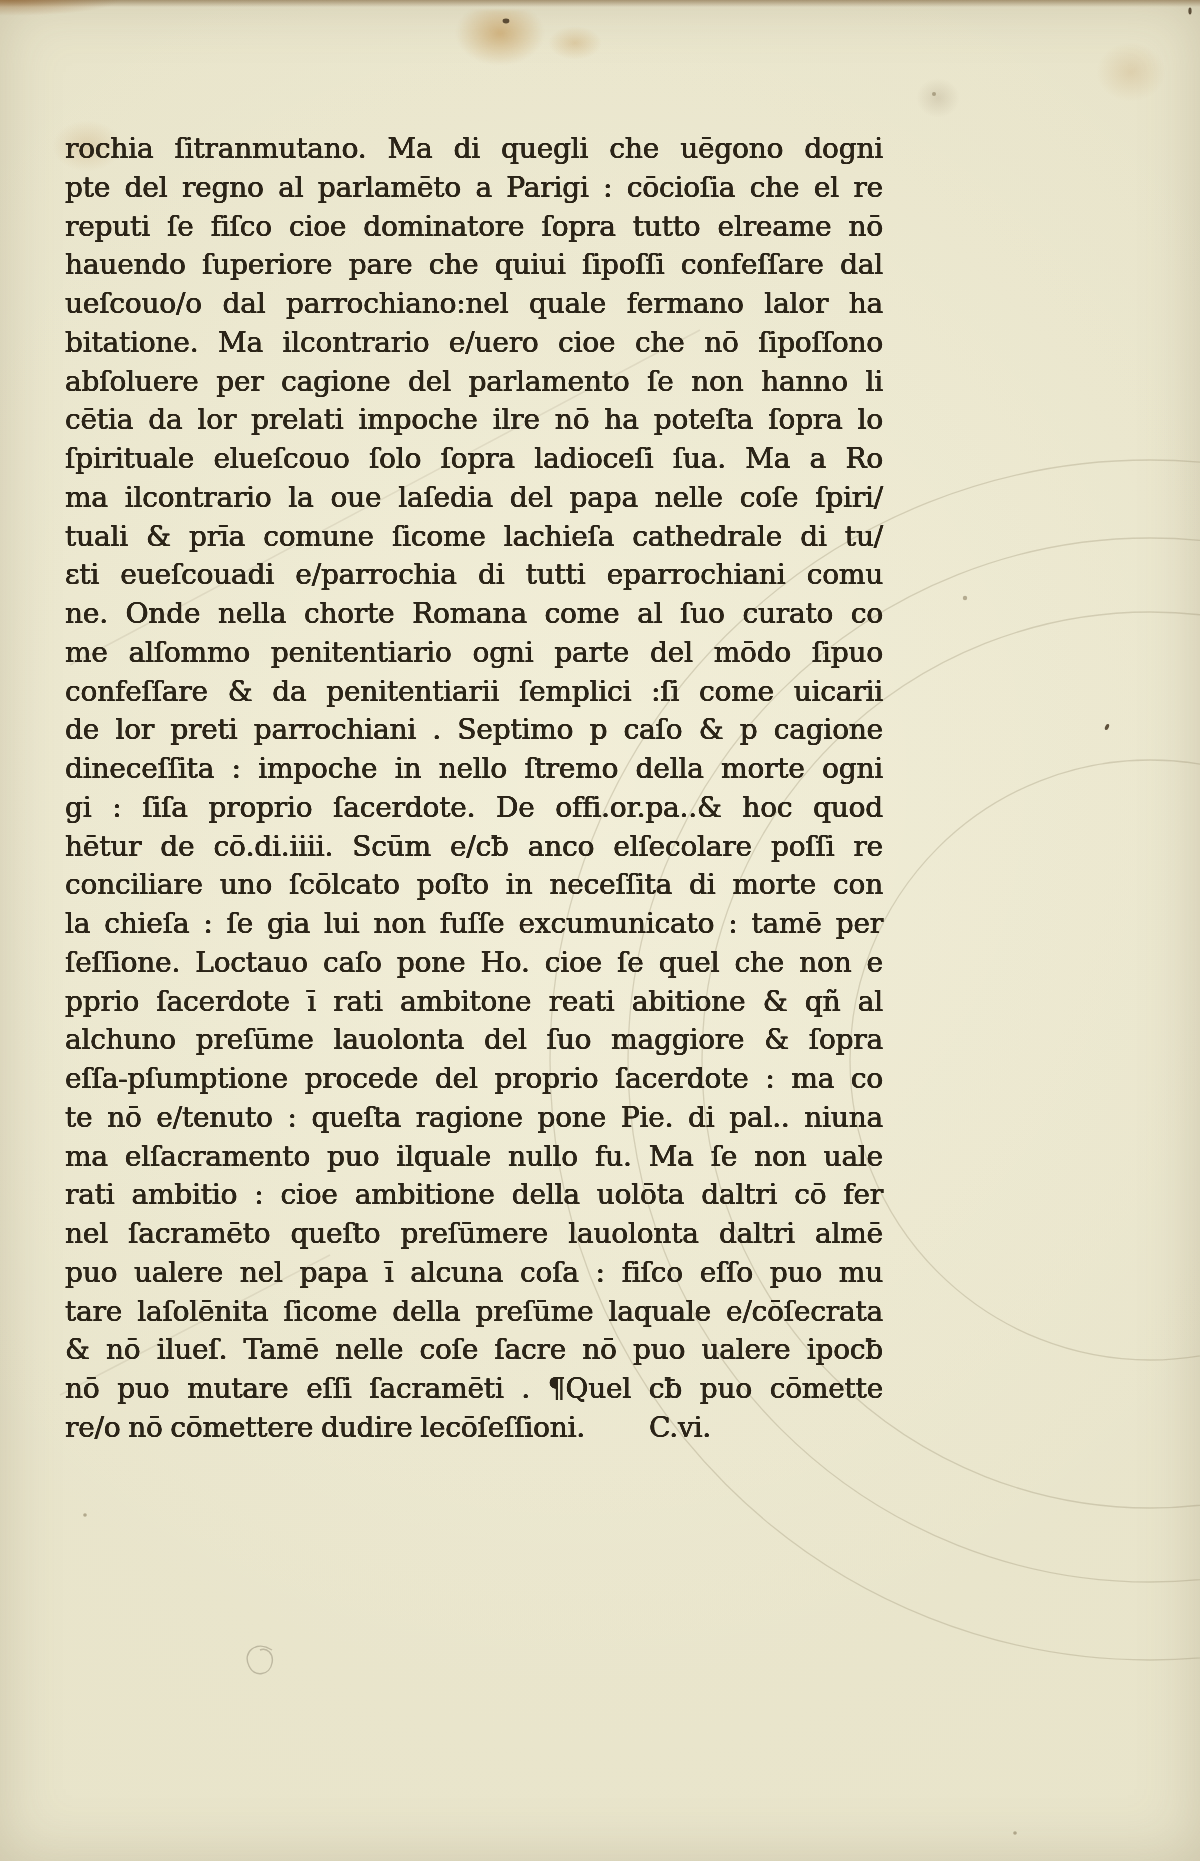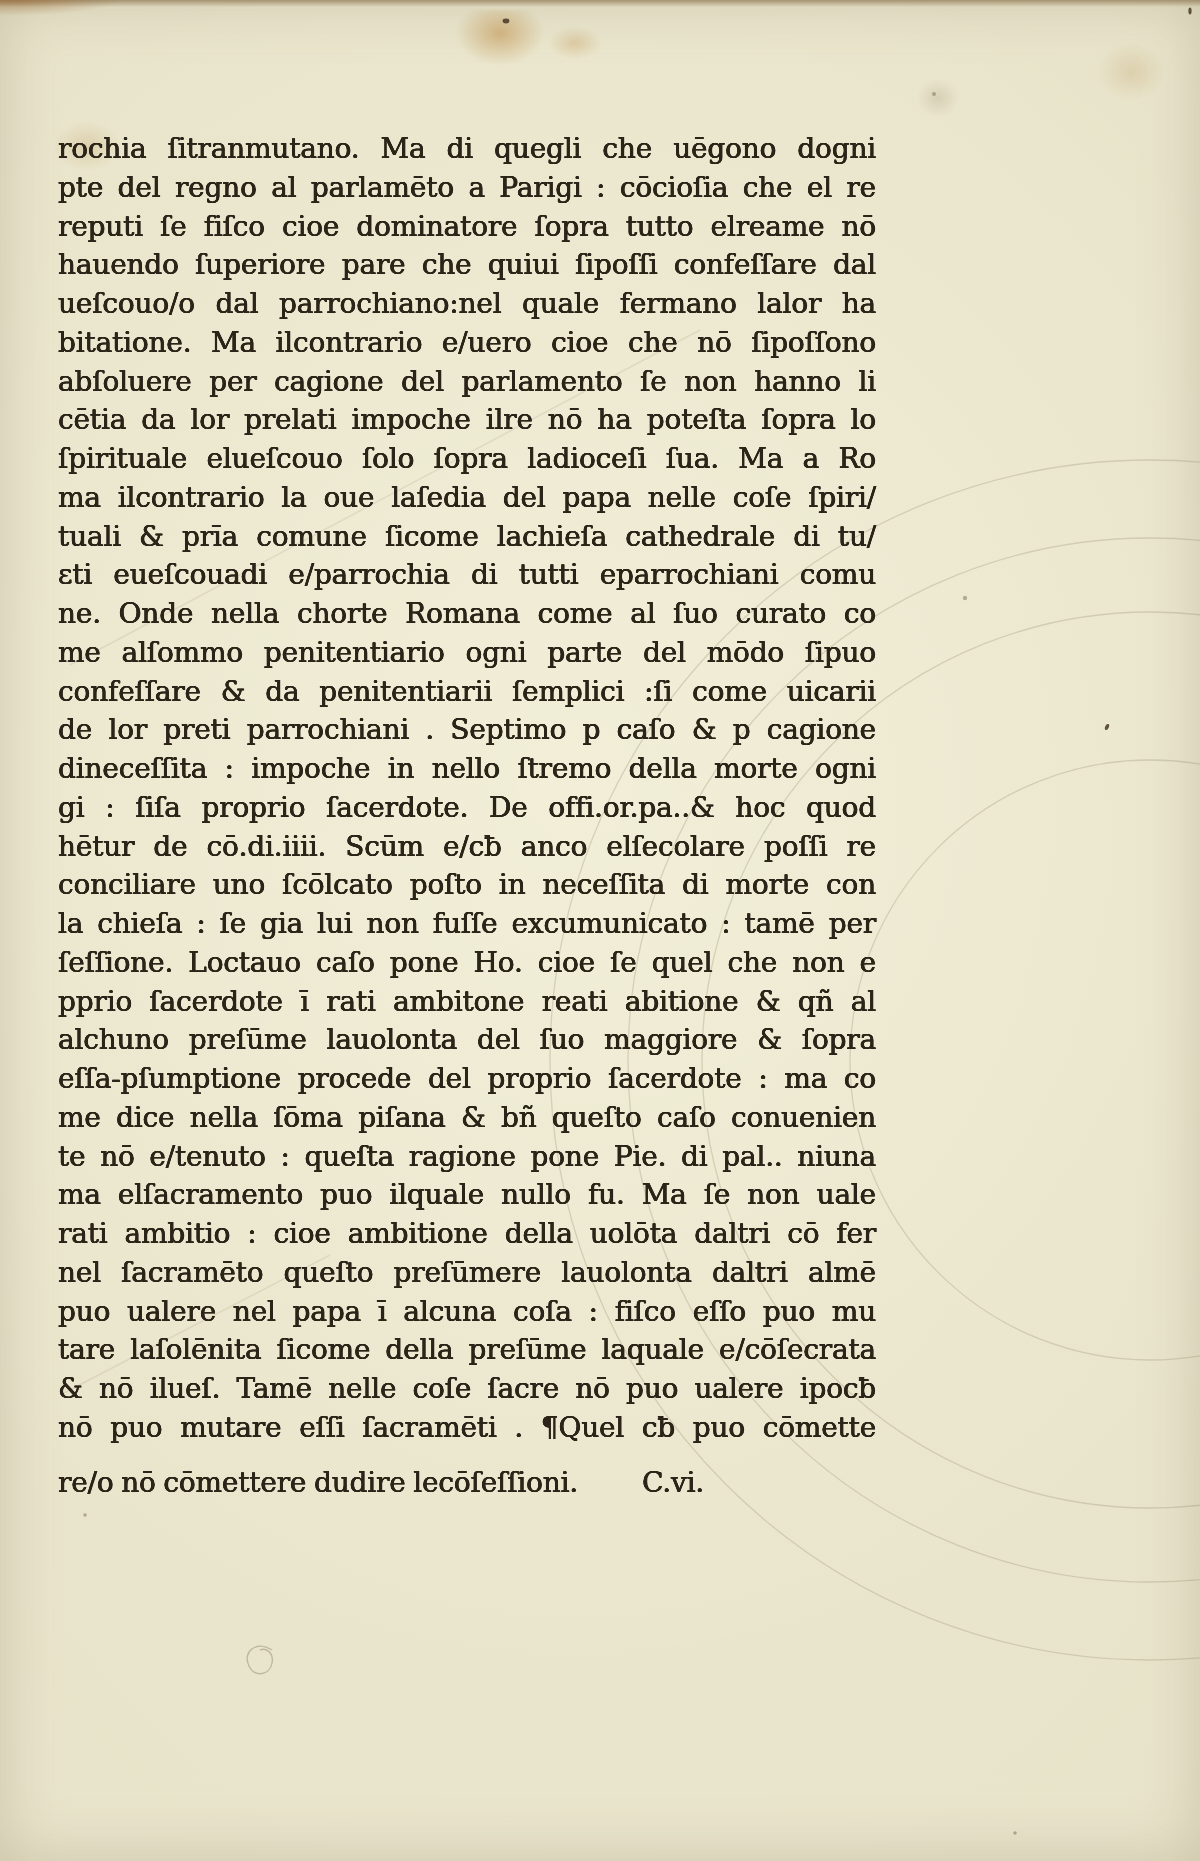--- a/index.html
+++ b/index.html
@@ -35,38 +35,37 @@
   .stain-d{left:1096px;top:42px;width:70px;height:60px;
     background:radial-gradient(ellipse, rgba(180,134,70,0.22), rgba(180,134,70,0) 70%);}
   .stain-e{left:916px;top:78px;width:44px;height:40px;
     background:radial-gradient(ellipse, rgba(140,120,90,0.2), rgba(140,120,90,0) 70%);}
 
   
   .marks{position:absolute;left:0;top:0;width:1200px;height:1861px;pointer-events:none;}
 
   
   .textblock{
-    position:absolute;left:58px;top:130px;width:818px;
+    position:absolute;left:65px;top:130px;width:818px;
     color:#2b2418;
     font-size:28px;
     line-height:38.75px;
     letter-spacing:-0.2px;
     word-spacing:-1px;
     text-shadow:0.35px 0 0 currentColor, -0.25px 0 0 currentColor, 0 0.25px 0 currentColor;
   }
   .line{
     height:38.75px;
     text-align:justify;
     text-align-last:justify;
     overflow:visible;
   }
   .line.final{
     text-align:right;
     text-align-last:left;
-    margin-top:16px;
   }
   .chap{margin-left:64px;}
 </style>
 </head>
 <body>
 
 <div class="page">
 
   <div class="edge-top"></div>
   <div class="edge-top-left"></div>
@@ -126,21 +125,20 @@
         <div class="line">de lor preti parrochiani . Septimo p caſo &amp; p cagione</div>
         <div class="line">dineceſſita : impoche in nello ſtremo della morte ogni</div>
         <div class="line">gi : ſiſa proprio ſacerdote. De offi.or.pa..&amp; hoc quod</div>
         <div class="line">hētur de cō.di.iiii. Scūm e/cƀ anco elſecolare poſſi re</div>
         <div class="line">conciliare uno ſcōlcato poſto in neceſſita di morte con</div>
         <div class="line">la chieſa : ſe gia lui non fuſſe excumunicato : tamē per</div>
         <div class="line">ſeſſione. Loctauo caſo pone Ho. cioe ſe quel che non e</div>
         <div class="line">pprio ſacerdote ī rati ambitone reati abitione &amp; qñ al</div>
         <div class="line">alchuno preſūme lauolonta del ſuo maggiore &amp; ſopra</div>
         <div class="line">eſſa-pſumptione procede del proprio ſacerdote : ma co</div>
-        <div class="line">me dice nella ſōma piſana &amp; bñ queſto caſo conuenien</div>
         <div class="line">te nō e/tenuto : queſta ragione pone Pie. di pal.. niuna</div>
         <div class="line">ma elſacramento puo ilquale nullo fu. Ma ſe non uale</div>
         <div class="line">rati ambitio : cioe ambitione della uolōta daltri cō fer</div>
         <div class="line">nel ſacramēto queſto preſūmere lauolonta daltri almē</div>
         <div class="line">puo ualere nel papa ī alcuna coſa : fiſco eſſo puo mu</div>
         <div class="line">tare laſolēnita ſicome della preſūme laquale e/cōſecrata</div>
         <div class="line">&amp; nō ilueſ. Tamē nelle coſe ſacre nō puo ualere ipocƀ</div>
         <div class="line">nō puo mutare eſſi ſacramēti . ¶Quel cƀ puo cōmette</div>
       </div>
     <div class="line final">

